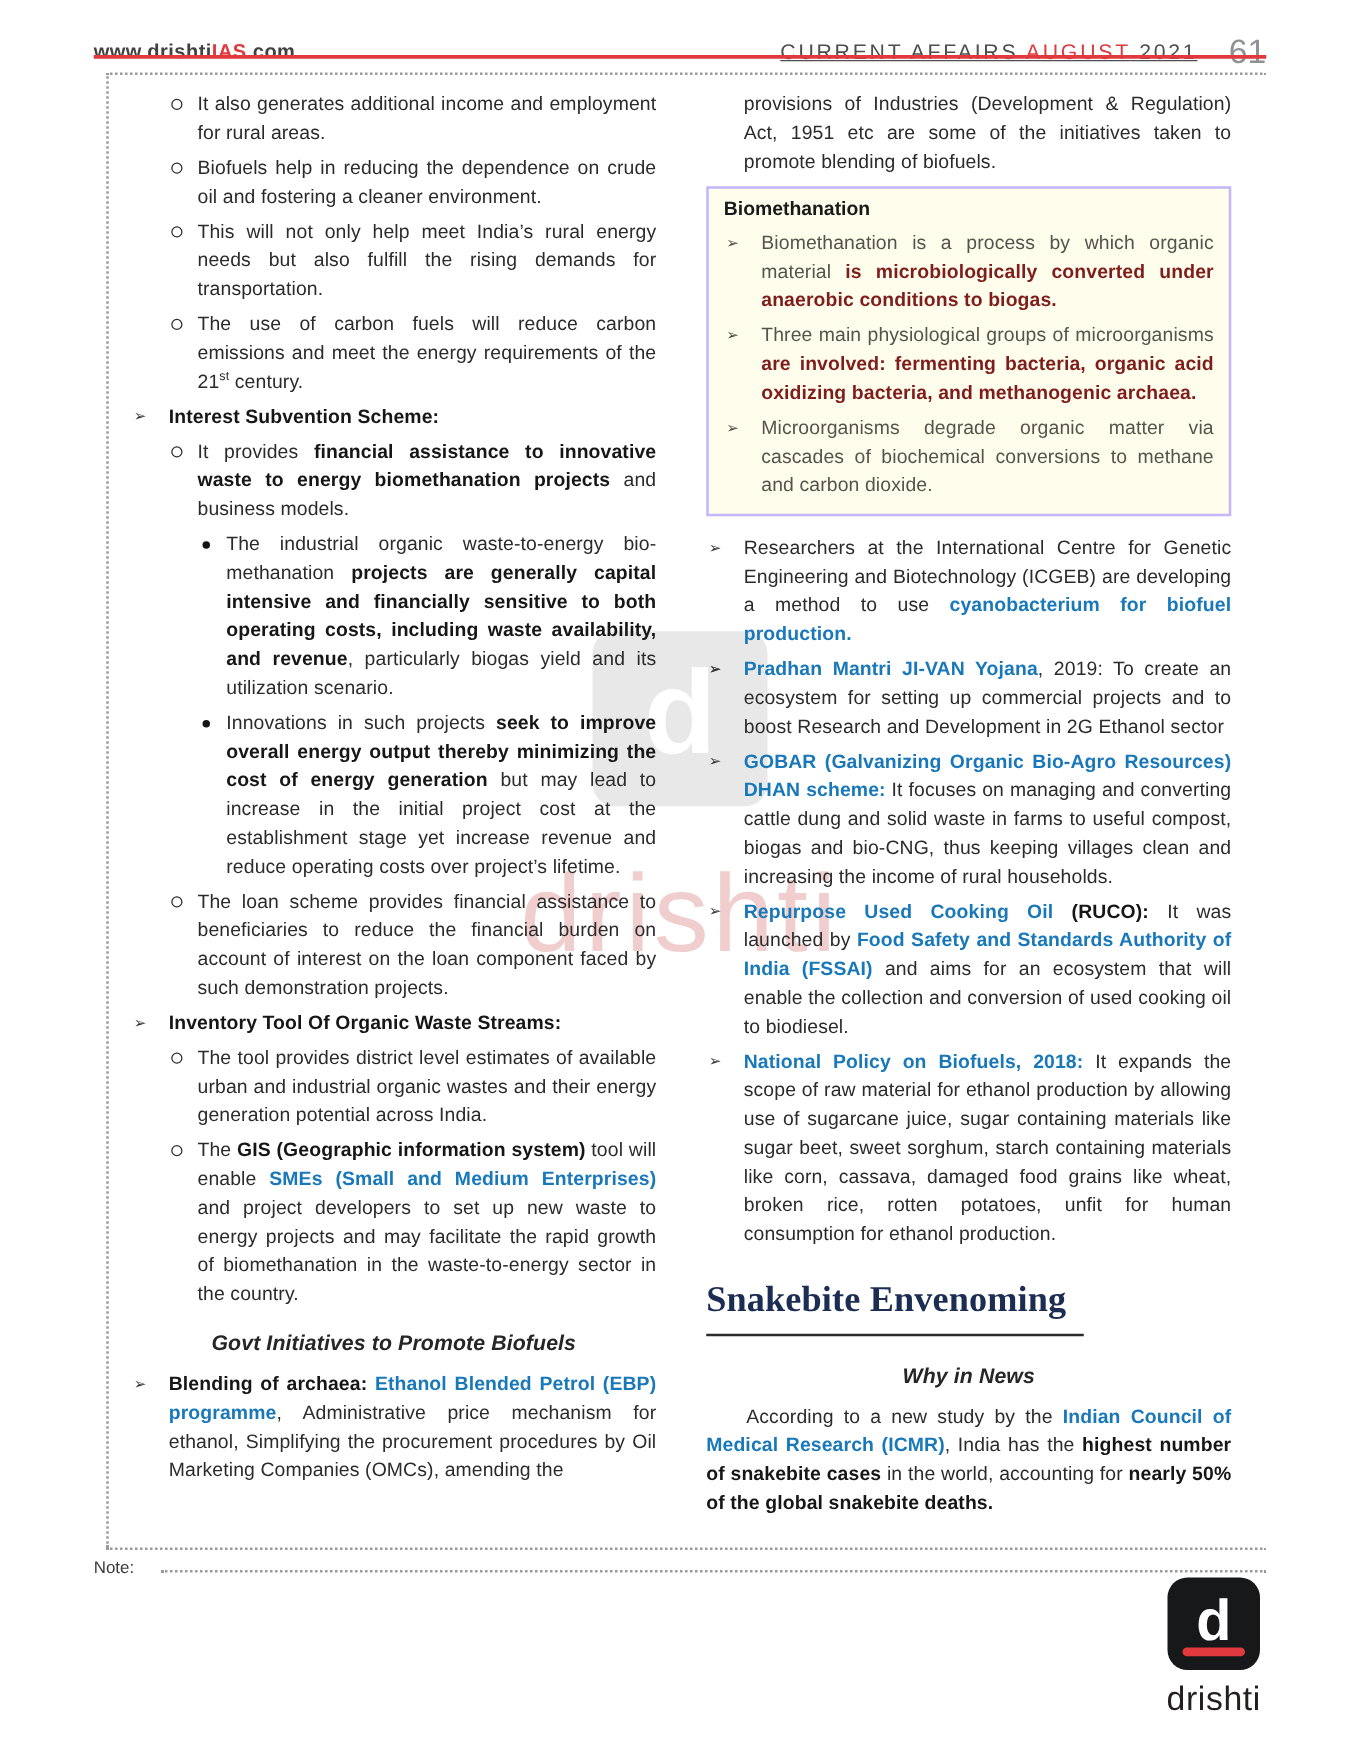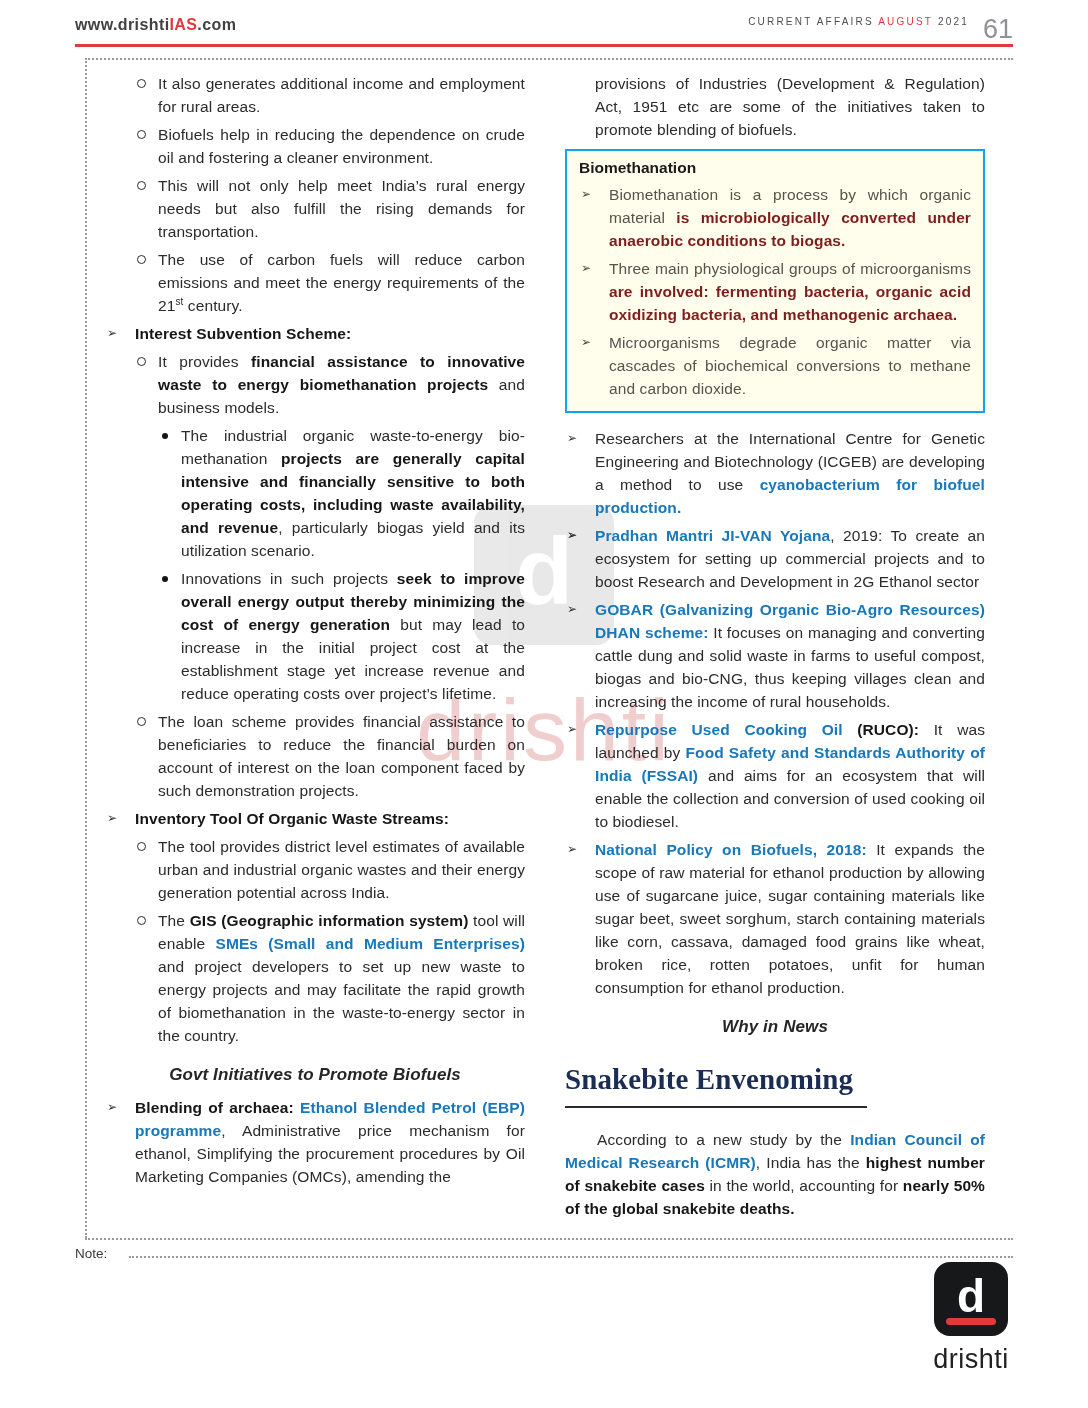--- a/index.html
+++ b/index.html
@@ -4,26 +4,26 @@
 <style>
   * { margin:0; padding:0; box-sizing:border-box; }
   html,body { background:#ffffff; }
   body {
     width:1088px; height:1408px; position:relative; overflow:hidden;
     font-family:"Liberation Sans", sans-serif; color:#2b2b2b;
   }
   .page { position:absolute; inset:0; }
 
   
-  .header { position:absolute; top:16px; left:75px; width:938px; display:flex; }
+  .header { position:absolute; top:28px; left:75px; width:938px; display:flex; align-items:center; }
   .site { font-size:16px; font-weight:600; letter-spacing:0.4px; color:#414042; }
   .site .accent { color:#e0393e; }
-  .issue { margin-left:auto; font-size:10px; letter-spacing:2.2px; color:#4d4e50; }
+  .issue { margin-left:auto; font-size:17px; letter-spacing:2.2px; color:#4d4e50;text-decoration:underline; }
   .issue .accent { color:#e0393e; }
-  .pagenum { font-size:27px; color:#8f9194; margin-left:14px; line-height:1; }
+  .pagenum { font-size:27px; color:#8f9194; margin-left:25px; line-height:1; }
   .red-rule { position:absolute; top:44px; left:75px; width:938px; height:3px; background:#e0393e; }
 
   
   .frame-top { position:absolute; left:85px; top:58px; width:928px; border-top:2px dotted #9a9a9a; }
   .frame-left { position:absolute; left:85px; top:58px; height:1180px; border-left:2px dotted #9a9a9a; }
   .frame-bottom { position:absolute; left:85px; top:1238px; width:928px; border-top:2px dotted #9a9a9a; }
 
   
   .watermark { position:absolute; left:0; right:0; top:505px; text-align:center; z-index:1; pointer-events:none; }
   .wm-square { display:inline-block; width:140px; height:140px; background:#8f8f8f; opacity:0.20; border-radius:18px; position:relative; }
@@ -48,21 +48,21 @@
   sup { font-size:10px; line-height:0; }
 
   .blk.para.cont { padding-left:30px; }
   .blk.para.first-indent { text-indent:32px; }
 
   .blk.h-italic { font-style:italic; font-weight:bold; font-size:17px; color:#262626; margin:16px 0 10px; text-align:center; }
   .blk.h-section { font-family:"Liberation Serif", serif; font-weight:bold; font-size:29px; color:#1b2d52; margin:24px 0 20px; text-align:left; line-height:1.2; }
   .blk.h-section .txt { display:inline-block; border-bottom:2.5px solid #2b2b2b; padding:0 14px 9px 0; }
 
   
-  .box { border:2px solid #0ea5e9; background:#fffdec; padding:8px 12px 6px; margin:8px 0 14px; }
+  .box { border:2px solid #c4b5fd; background:#fffdec; padding:8px 12px 6px; margin:8px 0 14px; }
   .box-title { font-weight:bold; font-size:15.5px; color:#1a1a1a; margin-bottom:6px; }
   .box .blk { color:#54544a; }
   .box .blk.arrow > .glyph { color:#4a4a40; }
   .box .b { color:#7f1d1d; }
 
   
   .note-row { position:absolute; left:75px; top:1246px; width:938px; display:flex; align-items:baseline; gap:22px; font-size:13.5px; color:#3a3a3a; z-index:2; }
   .note-dots { flex:1; border-bottom:2px dotted #9a9a9a; height:0.9em; }
 
   .logo { position:absolute; left:926px; top:1262px; width:90px; text-align:center; z-index:3; }
@@ -120,22 +120,22 @@
           <div class="blk arrow"><span class="glyph">➢</span><span class="txt"><span>Biomethanation is a process by which organic material </span><span class="b">is microbiologically converted under anaerobic conditions to biogas.</span></span></div>
           <div class="blk arrow"><span class="glyph">➢</span><span class="txt"><span>Three main physiological groups of microorganisms </span><span class="b">are involved: fermenting bacteria, organic acid oxidizing bacteria, and methanogenic archaea.</span></span></div>
           <div class="blk arrow"><span class="glyph">➢</span><span class="txt"><span>Microorganisms degrade organic matter via cascades of biochemical conversions to methane and carbon dioxide.</span></span></div>
         </div>
         <div class="blk arrow"><span class="glyph">➢</span><span class="txt"><span>Researchers at the International Centre for Genetic Engineering and Biotechnology (ICGEB) are developing a method to use </span><span class="b blue">cyanobacterium for biofuel production.</span></span></div>
         <div class="blk arrow"><span class="glyph">➢</span></div>
         <div class="blk arrow"><span class="glyph">➢</span><span class="txt"><span class="b blue">Pradhan Mantri JI-VAN Yojana</span><span>, 2019: To create an ecosystem for setting up commercial projects and to boost Research and Development in 2G Ethanol sector</span></span></div>
         <div class="blk arrow"><span class="glyph">➢</span><span class="txt"><span class="b blue">GOBAR (Galvanizing Organic Bio-Agro Resources) DHAN scheme:</span><span> It focuses on managing and converting cattle dung and solid waste in farms to useful compost, biogas and bio-CNG, thus keeping villages clean and increasing the income of rural households.</span></span></div>
         <div class="blk arrow"><span class="glyph">➢</span><span class="txt"><span class="b blue">Repurpose Used Cooking Oil </span><span class="b">(RUCO):</span><span> It was launched by </span><span class="b blue">Food Safety and Standards Authority of India (FSSAI)</span><span> and aims for an ecosystem that will enable the collection and conversion of used cooking oil to biodiesel.</span></span></div>
         <div class="blk arrow"><span class="glyph">➢</span><span class="txt"><span class="b blue">National Policy on Biofuels, 2018:</span><span> It expands the scope of raw material for ethanol production by allowing use of sugarcane juice, sugar containing materials like sugar beet, sweet sorghum, starch containing materials like corn, cassava, damaged food grains like wheat, broken rice, rotten potatoes, unfit for human consumption for ethanol production.</span></span></div>
+        <div class="blk h-section"><span class="txt"><span>Snakebite Envenoming</span></span></div>
         <div class="blk h-italic"><span class="txt"><span>Why in News</span></span></div>
-        <div class="blk h-section"><span class="txt"><span>Snakebite Envenoming</span></span></div>
         <div class="blk para first-indent"><span class="txt"><span>According to a new study by the </span><span class="b blue">Indian Council of Medical Research (ICMR)</span><span>, India has the </span><span class="b">highest number of snakebite cases</span><span> in the world, accounting for </span><span class="b">nearly 50% of the global snakebite deaths.</span></span></div>
       </div>
   </div>
 
   <div class="note-row">
     <span class="note-label">Note:</span>
     <span class="note-dots"></span>
   </div>
 
   <div class="logo">

